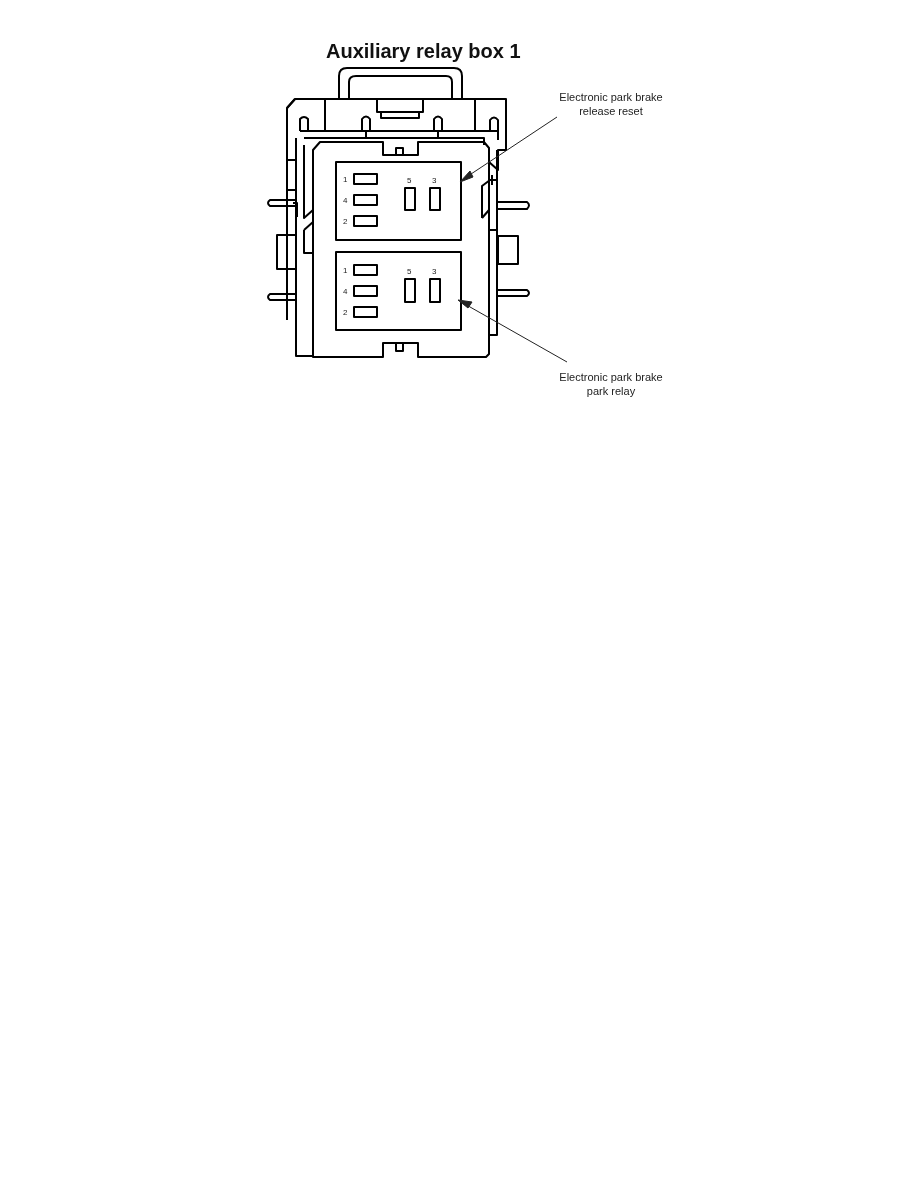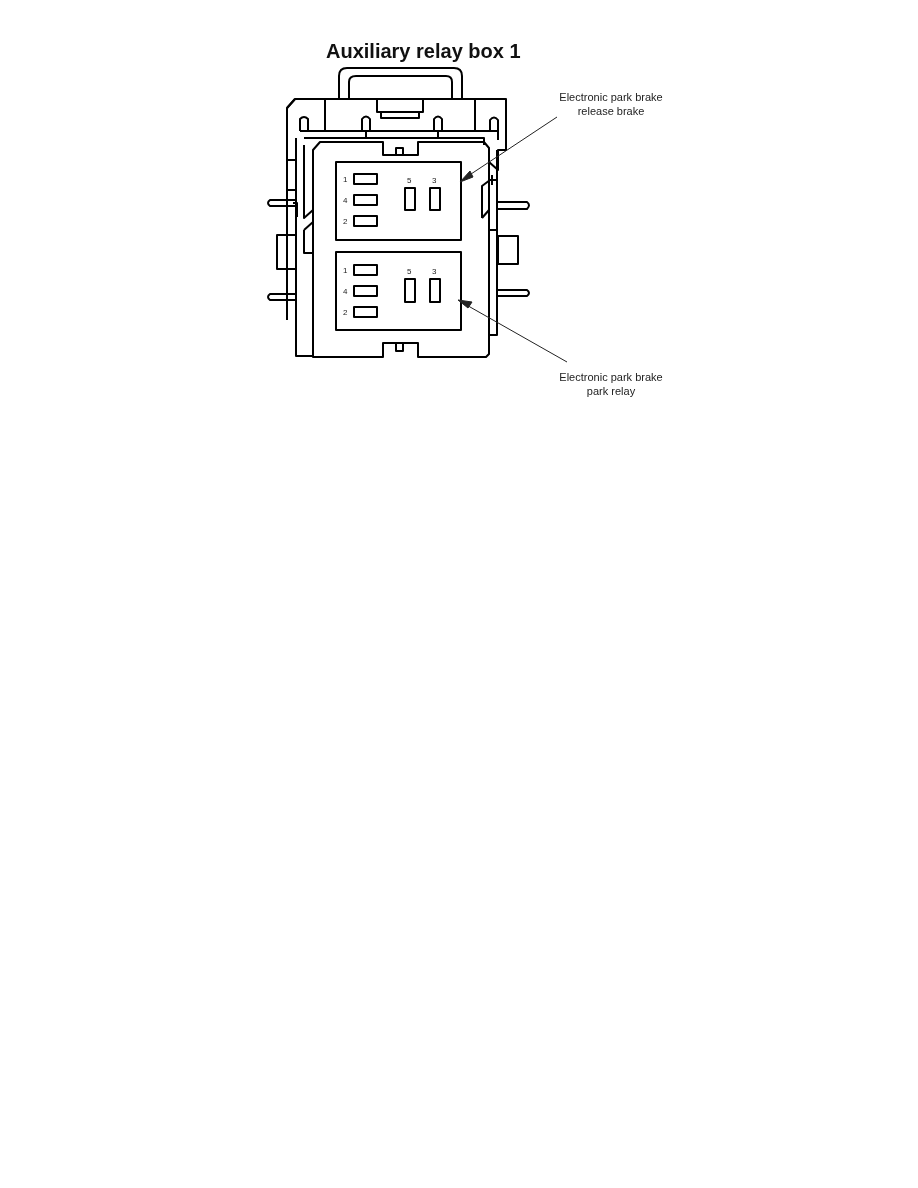--- a/index.html
+++ b/index.html
@@ -115,19 +115,19 @@
     <polygon points="460,182 470,171 473,177"></polygon>
   </g>
   <g stroke="#222" stroke-width="1" fill="#222">
     <line x1="567" y1="362" x2="463" y2="303"></line>
     <polygon points="458,300 472,302 468,308"></polygon>
   </g>
 </svg>
 
 <div class="callout" style="left:556px; top:90px; width:110px;">
   <div>Electronic park brake</div>
-  <div>release brake</div>
+  <div>release reset</div>
 </div>
 
 <div class="callout" style="left:556px; top:370px; width:110px;">
   <div>Electronic park brake</div>
   <div>park relay</div>
 </div>
 
 </body></html>

